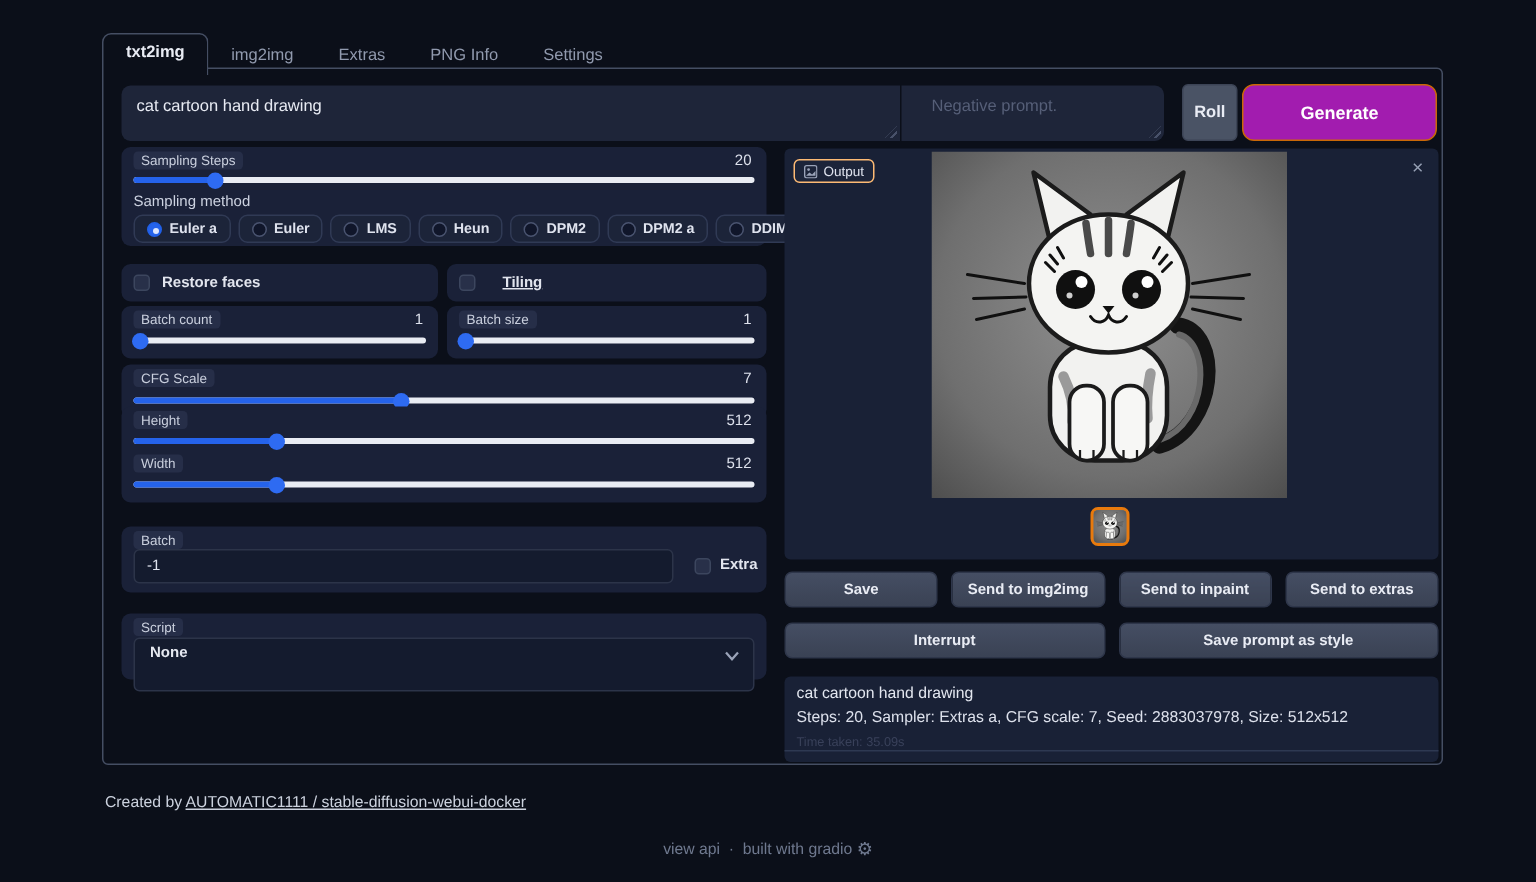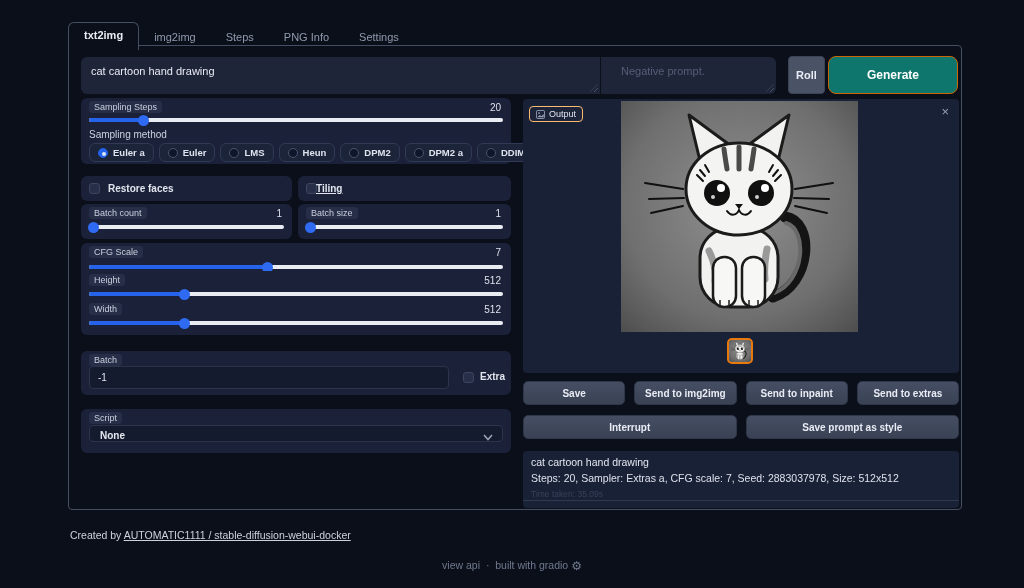--- a/index.html
+++ b/index.html
@@ -22,21 +22,21 @@
                 padding:8px 10px; outline:none; overflow:hidden; }
   .neg-box { position:absolute; left:532px; top:11px; width:175px; height:37px; background:#1e2539;
              border:none; border-radius:0 6px 6px 0; resize:none; color:#e8ebf3; font-size:11px;
              padding:8px 10px 8px 20px; outline:none; overflow:hidden; }
   .neg-box::placeholder { color:#565f78; }
   .grip { position:absolute; width:8px; height:8px;
           background:repeating-linear-gradient(135deg, transparent 0 2px, #5a647e 2px 3px);
           clip-path:polygon(100% 0, 0 100%, 100% 100%); opacity:.7; }
   .roll-btn { position:absolute; left:719px; top:10px; width:37px; height:38px; background:#4a5365;
               border:1px solid #3c4456; border-radius:4px; color:#e9ecf4; font-size:11px; font-weight:bold; cursor:pointer; }
-  .gen-btn { position:absolute; left:759px; top:10px; width:130px; height:38px; background:#0f766e;
+  .gen-btn { position:absolute; left:759px; top:10px; width:130px; height:38px; background:#a21caf;
              border:1px solid #c96807; border-radius:8px; color:#fff; font-size:12px; font-weight:bold; cursor:pointer; }
 
   
   .panel { position:absolute; background:#1a2138; border-radius:6px; }
   .chip-label { position:absolute; top:3px; left:8px; font-size:9px; color:#c9cfdd; background:#262e48;
                 padding:1px 5px; border-radius:3px; white-space:nowrap; }
   .slider-value { position:absolute; right:10px; font-size:10px; color:#dde1ec; }
   .sub-label { position:absolute; left:8px; font-size:10px; color:#ccd2e0; }
 
   .slider { position:absolute; left:8px; right:8px; height:12px; cursor:pointer; }
@@ -128,21 +128,21 @@
       <path d="M174 88 L212 82 M173 97 L208 98 M174 105 L206 112" stroke="#101010" stroke-width="2" stroke-linecap="round"></path>
     </g>
   </defs>
 </svg>
 
 <div class="page">
 
   <div class="tab-bar">
       <div class="tab active">txt2img</div>
       <div class="tab">img2img</div>
-      <div class="tab">Steps</div>
+      <div class="tab">Extras</div>
       <div class="tab">PNG Info</div>
       <div class="tab">Settings</div>
     </div>
 
   <div class="main-card">
 
     <textarea class="prompt-box" spellcheck="false" style="">cat cartoon hand drawing</textarea>
     <div class="grip" style="left:521px; top:38px;"></div>
     <textarea class="neg-box" spellcheck="false" placeholder="Negative prompt." style=""></textarea>
     <div class="grip" style="left:697px; top:38px;"></div>
@@ -193,21 +193,21 @@
           </div>
         </div>
     </div>
 
     <div class="panel" style="left:12px; top:130px; width:211px; height:25px;">
       <span class="checkbox" style="left:8px; top:7px;"></span>
       <span class="cb-label" style="left:27px; top:7px;">Restore faces</span>
     </div>
     <div class="panel" style="left:229px; top:130px; width:213px; height:25px;">
       <span class="checkbox" style="left:8px; top:7px;"></span>
-      <span class="cb-label" style="left:18px; top:7px;text-decoration:underline;">Tiling</span>
+      <span class="cb-label" style="left:37px; top:7px;text-decoration:underline;">Tiling</span>
     </div>
 
     <div class="panel" style="left:12px; top:158px; width:211px; height:35px;">
       <span class="chip-label">Batch count</span>
       <span class="slider-value" style="top:4px;">1</span>
       <div class="slider" style="top:17px;">
         <div class="track"></div>
           <div class="fill" style="width: 2%;"></div>
           <div class="handle" style="left: calc(2% - 5px);"></div>
       </div>
@@ -251,21 +251,21 @@
 
     <div class="panel" style="left:12px; top:305px; width:430px; height:44px;">
       <span class="chip-label">Batch</span>
       <input class="text-input" style="left: 8px; top: 15px; width: 360px; height: 23px;" value="-1">
       <span class="checkbox" style="left:382px; top:21px;"></span>
       <span class="cb-label" style="left:399px; top:20px;">Extra</span>
     </div>
 
     <div class="panel" style="left:12px; top:363px; width:430px; height:44px;">
       <span class="chip-label">Script</span>
-      <div class="dropdown" style="left:8px; top:16px; width:414px; height:17px;">
+      <div class="dropdown" style="left:8px; top:16px; width:414px; height:36px;">
         <span class="dd-text">None</span>
         <svg width="10" height="7" viewBox="0 0 10 7">
           <path d="M1 1 L5 5.5 L9 1" stroke="#9aa3b8" stroke-width="1.5" fill="none"></path>
         </svg>
       </div>
     </div>
 
     <div class="gallery">
       <div class="output-chip">
         <svg width="9" height="9" viewBox="0 0 10 10">

